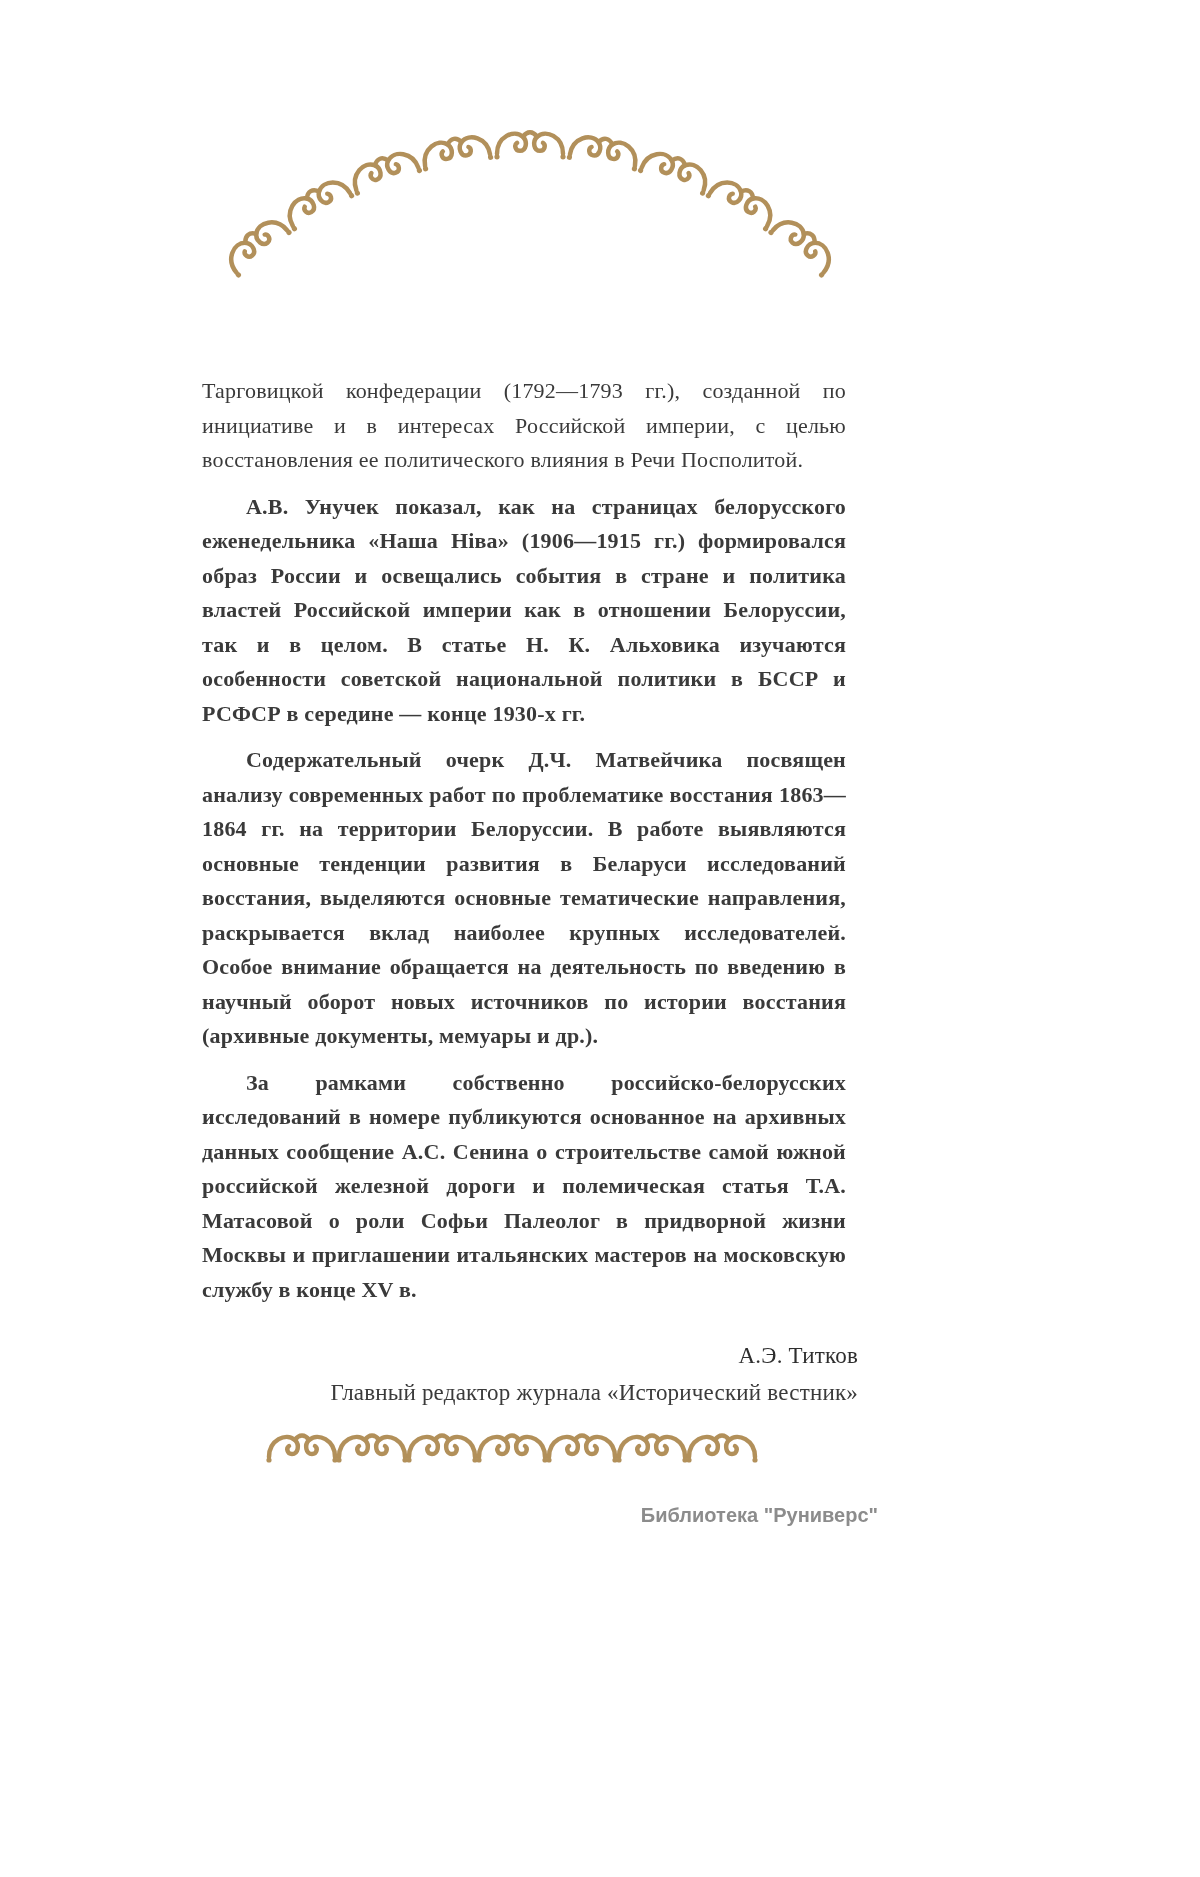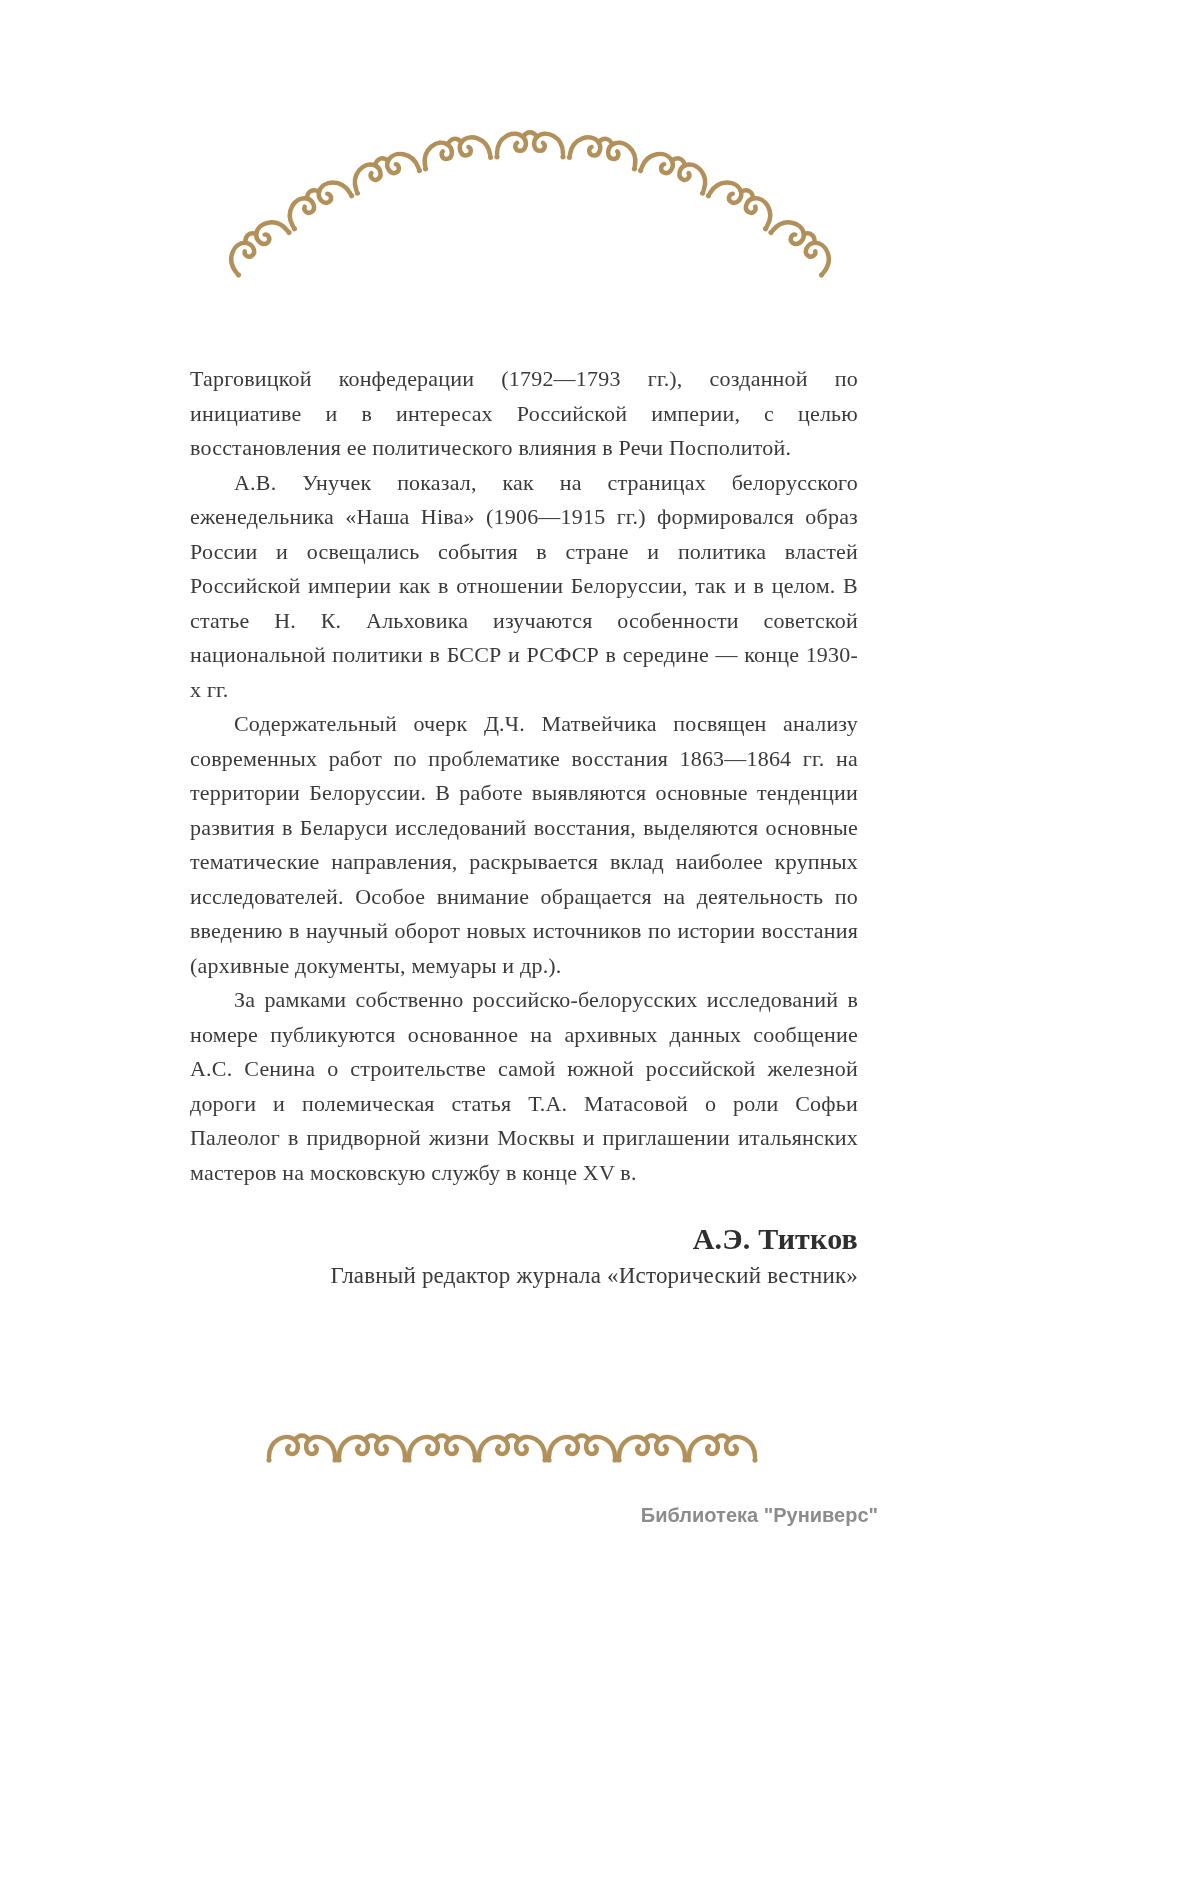--- a/index.html
+++ b/index.html
@@ -33,32 +33,33 @@
     left: 190px;
     top: 362px;
     width: 668px;
     color: #3a3a3a;
     font-size: 22px;
     line-height: 34.5px;
     text-align: justify;
     letter-spacing: 0.2px;
   }
   .text-block p {
-    margin: 0;
+    margin: 12px;
   }
   .text-block p.indent {
     text-indent: 44px;
+    font-weight: bold;
   }
   .signature {
     margin-top: 32px;
     text-align: right;
   }
   .sig-name {
-    font-weight: bold;
-    font-size: 30px;
+    font-weight: normal;
+    font-size: 23px;
     line-height: 34px;
     color: #2e2e2e;
   }
   .sig-role {
     font-size: 23px;
     line-height: 40px;
     color: #3a3a3a;
   }
   .footer-watermark {
     position: absolute;

